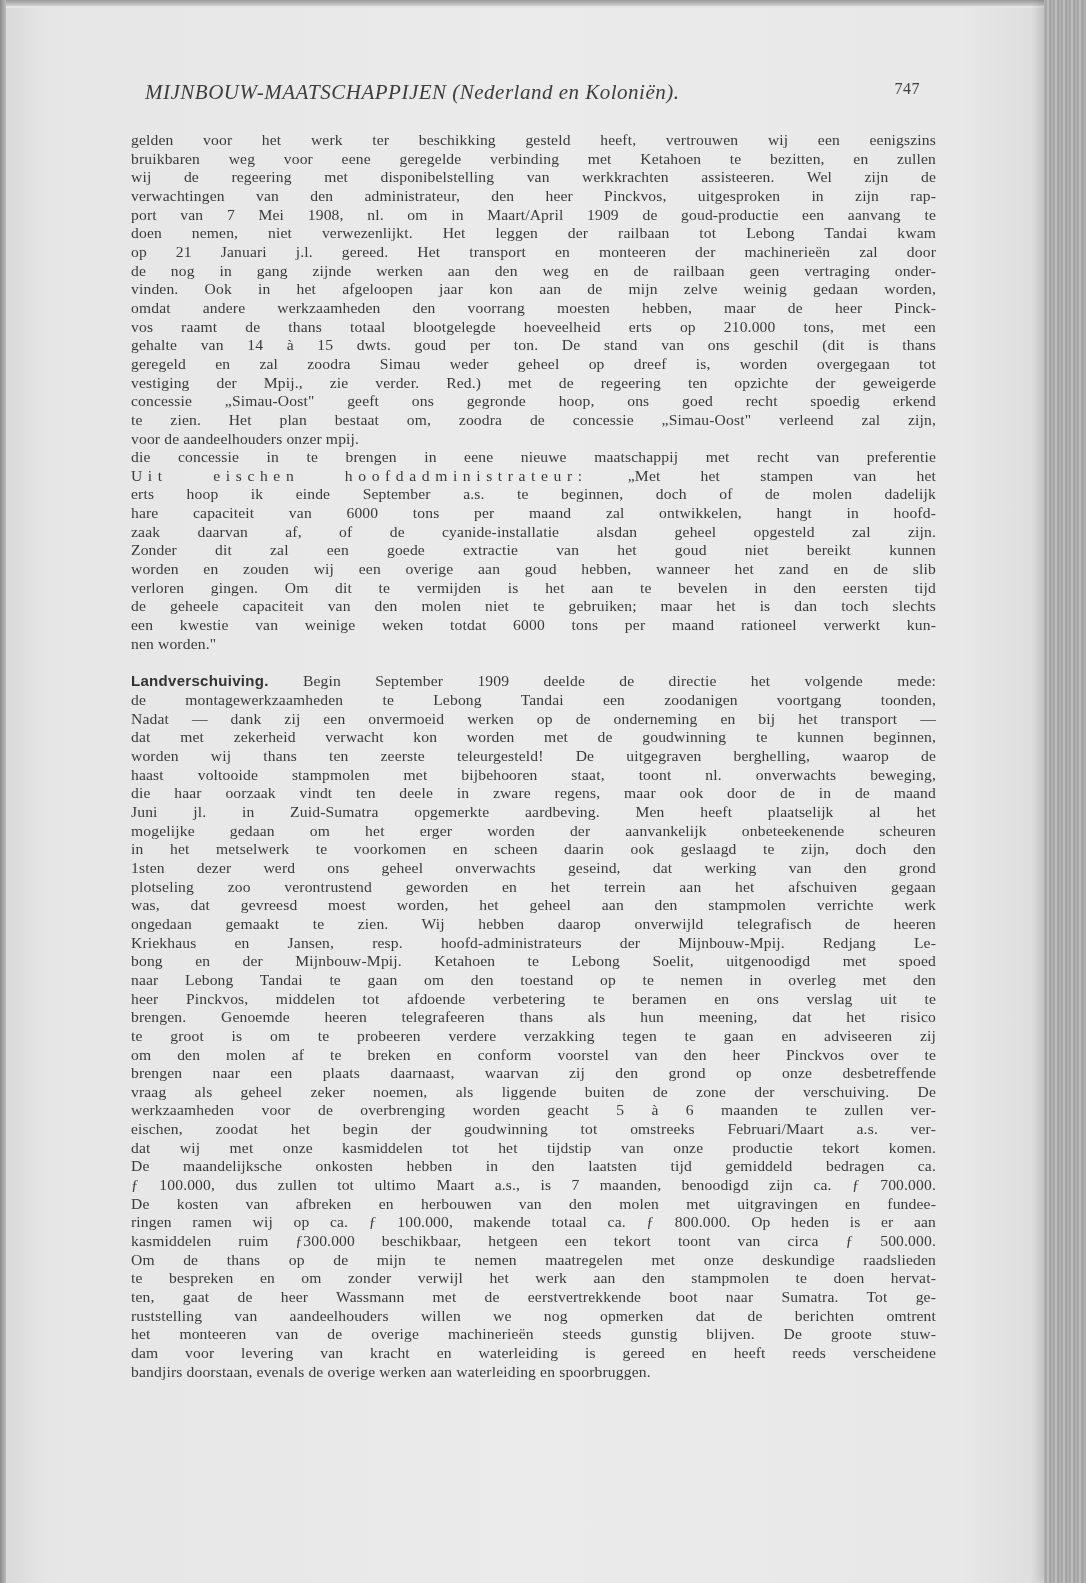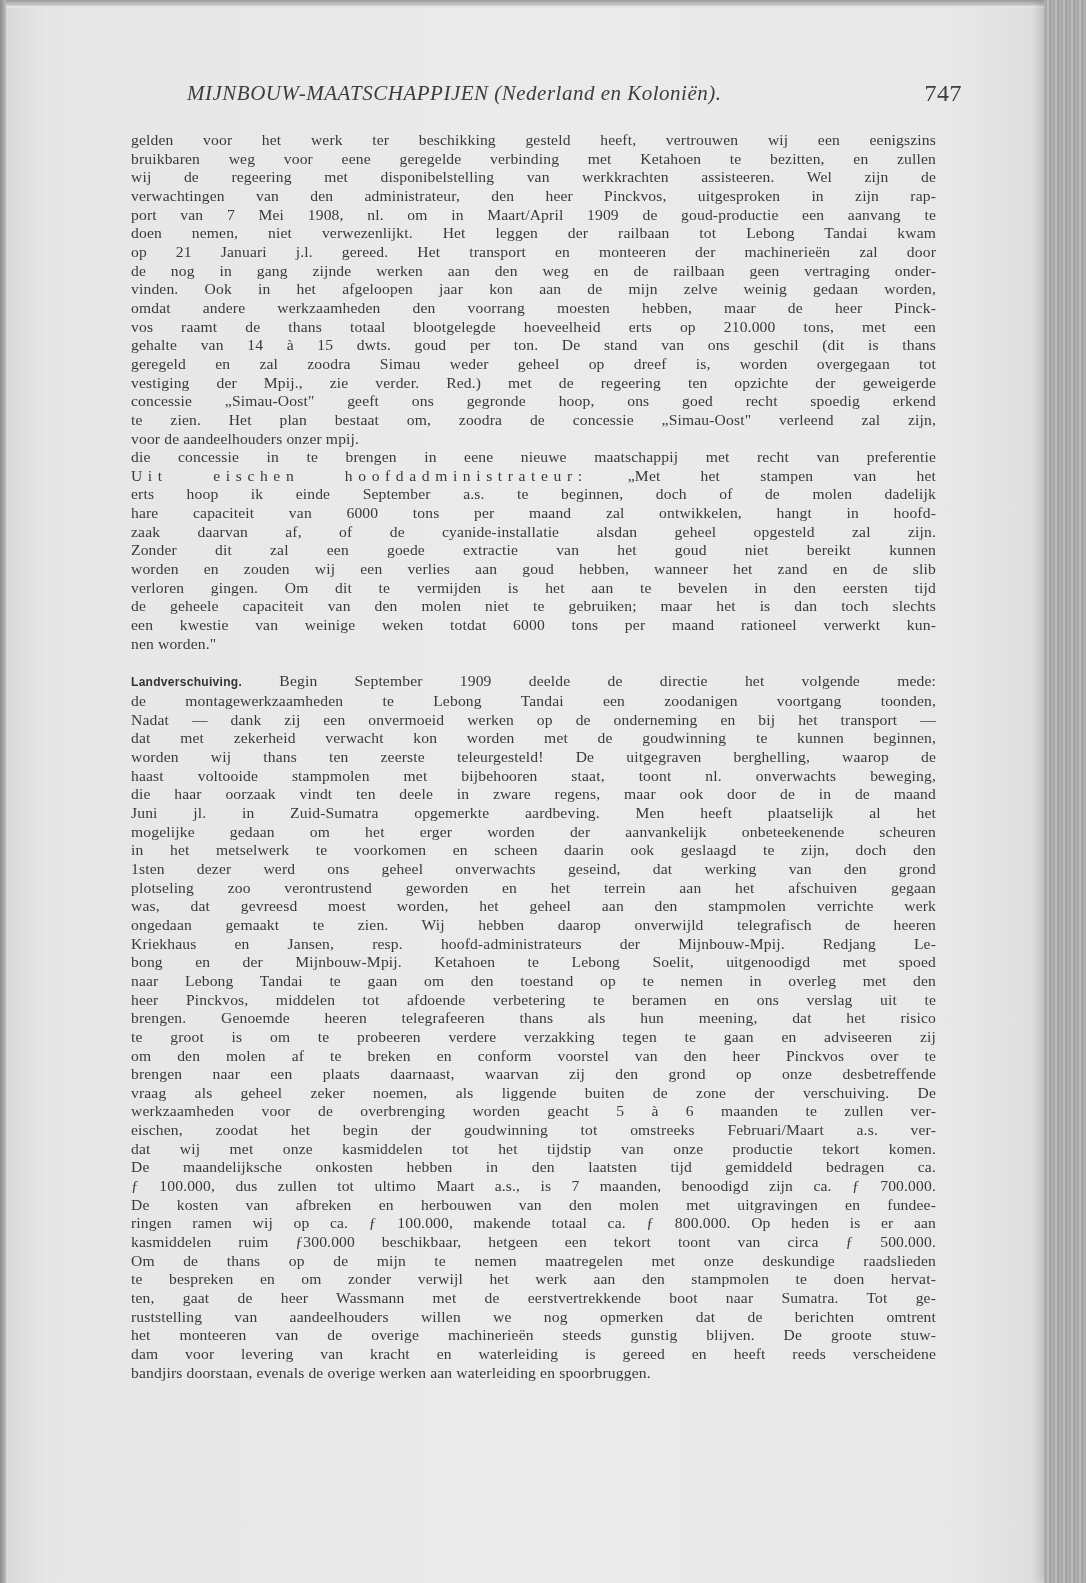--- a/index.html
+++ b/index.html
@@ -22,36 +22,36 @@
       position: absolute; left: 0; top: 0; width: 1086px; height: 6px;
       background: linear-gradient(180deg, #9a9a9a, #d0d0d0);
     }
     .spine {
       position: absolute; right: 0; top: 0; width: 42px; height: 1583px;
       background: repeating-linear-gradient(90deg, #b8b8b8 0px, #a0a0a0 2px, #c6c6c6 4px, #9c9c9c 6px, #b0b0b0 8px);
       box-shadow: -6px 0 8px rgba(0,0,0,0.12);
     }
     .running-head {
       position: absolute; left: 145px; top: 80px; width: 775px;
-      display: flex; justify-content: space-between; align-items: center;
-      font-style: italic; font-size: 21px; letter-spacing: 0.5px; color: #3d3d3d; margin-left: 42px;
+      display: flex; justify-content: space-between; align-items: flex-start;
+      font-style: italic; font-size: 21px; letter-spacing: 0.5px; color: #3d3d3d;
     }
-    .running-head .pageno { font-style: normal; font-size: 24px; }
+    .running-head .pageno { font-style: normal; font-size: 16px; }
     .body-text {
       position: absolute; left: 131px; top: 131px; width: 805px;
       font-size: 15.6px; line-height: 18.65px; text-align: justify;
       letter-spacing: 0.15px;
     }
     .line { display: block; text-align-last: justify; white-space: nowrap; }
     .line.last { text-align-last: left; }
     .spacer { display: block; height: 19px; }
     .spaced { letter-spacing: 5.6px; }
     .heading-run {
       font-family: "Liberation Sans", "DejaVu Sans", sans-serif;
-      font-weight: bold; font-size: 12px; letter-spacing: 0.3px; color: #333;
+      font-weight: bold; font-size: 15px; letter-spacing: 0.3px; color: #333;
     }
   </style>
 </head>
 <body>
 
 <div class="page"></div>
 <div class="top-edge"></div>
 <div class="left-edge"></div>
 <div class="spine"></div>
 
@@ -85,21 +85,21 @@
   <div>
     <span class="line">
       <span class="spaced">Uit eischen hoofdadministrateur:</span>
       <span>„Met het stampen van het</span>
     </span>
     <div id="p2">
         <span class="line">erts hoop ik einde September a.s. te beginnen, doch of de molen dadelijk</span>
         <span class="line">hare capaciteit van 6000 tons per maand zal ontwikkelen, hangt in hoofd-</span>
         <span class="line">zaak daarvan af, of de cyanide-installatie alsdan geheel opgesteld zal zijn.</span>
         <span class="line">Zonder dit zal een goede extractie van het goud niet bereikt kunnen</span>
-        <span class="line">worden en zouden wij een verlies aan goud hebben, wanneer het zand en de slib</span>
+        <span class="line">worden en zouden wij een overige aan goud hebben, wanneer het zand en de slib</span>
         <span class="line">verloren gingen. Om dit te vermijden is het aan te bevelen in den eersten tijd</span>
         <span class="line">de geheele capaciteit van den molen niet te gebruiken; maar het is dan toch slechts</span>
         <span class="line">een kwestie van weinige weken totdat 6000 tons per maand rationeel verwerkt kun-</span>
         <span class="line last">nen worden."</span>
       </div>
   </div>
 
   <span class="spacer"></span>
 
   <div>

